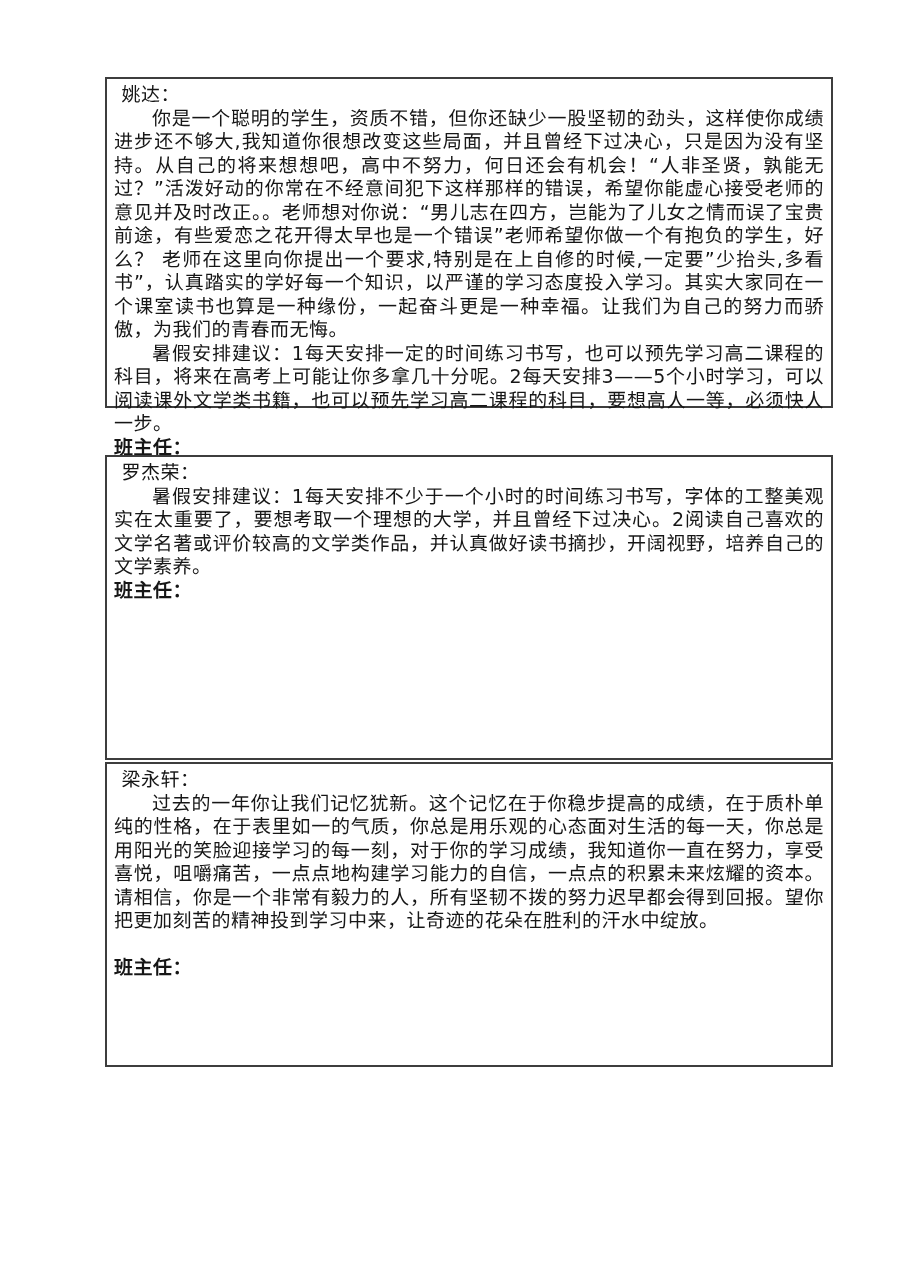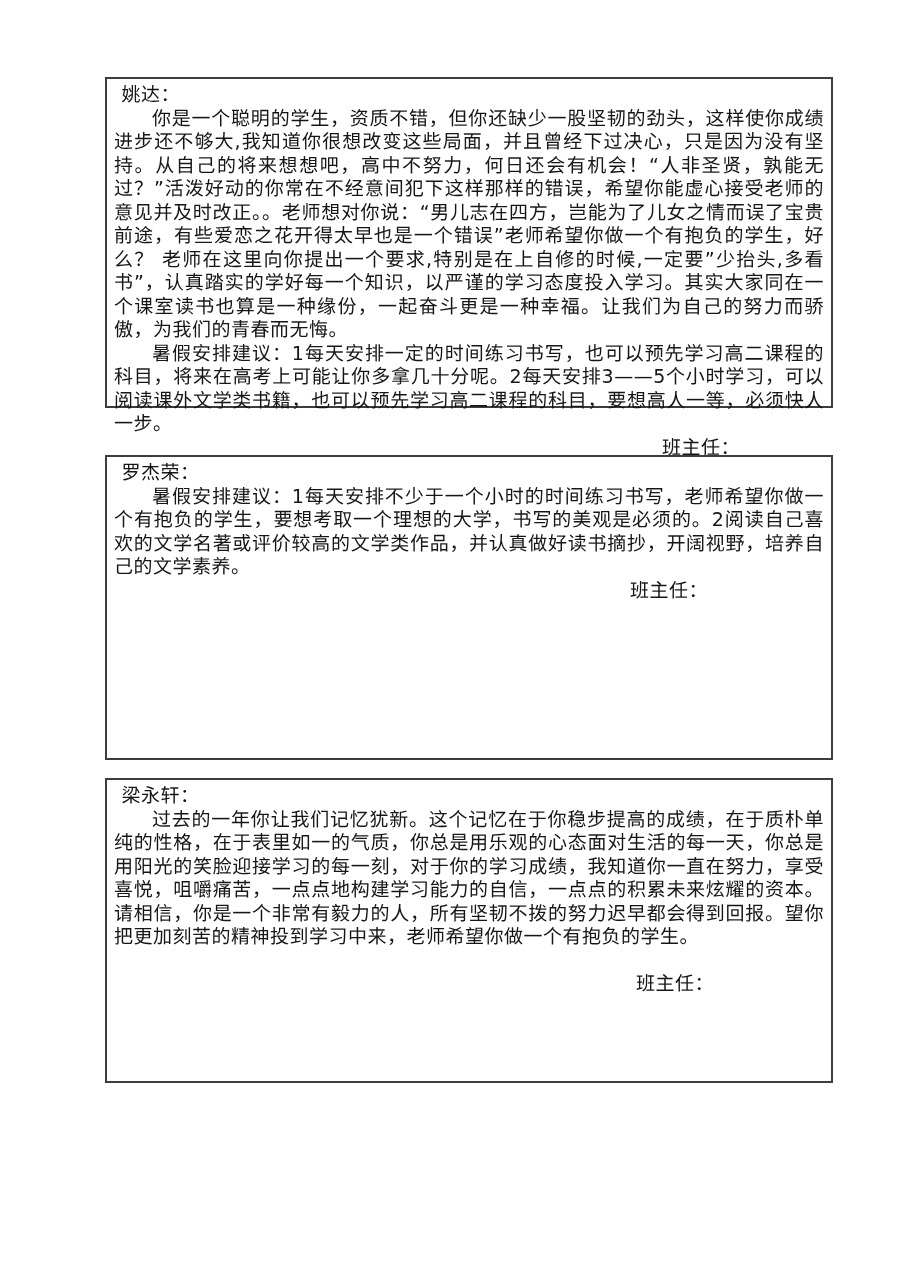--- a/index.html
+++ b/index.html
@@ -23,46 +23,46 @@
     border: 2px solid #3d3d3d;
     background: #ffffff;
     padding: 4px 7px 12px 7px;
     color: #161616;
     font-size: 19px;
     line-height: 23.5px;
     letter-spacing: 0.5px;
   }
   #card-1 { top: 77px;  height: 331px; }
   #card-2 { top: 455px; height: 305px; }
-  #card-3 { top: 778px; height: 305px; }
+  #card-3 { top: 762px; height: 305px; }
   .card p { margin: 0; }
   .student-name { text-indent: 0.4em; }
   .para { text-indent: 2em; text-align: justify; }
-  .signature { text-align: right; }
+  .signature { text-align: left; font-weight: bold; }
   .sig-1 { padding-right: 84px; }
   .sig-2 { padding-right: 116px; }
   .sig-3 { padding-right: 110px; margin-top: 23px !important; }
 </style>
 </head>
 <body>
 
 <div id="page">
 
   <div class="card" id="card-1">
     <p class="student-name">姚达：</p>
     <p class="para">你是一个聪明的学生，资质不错，但你还缺少一股坚韧的劲头，这样使你成绩进步还不够大,我知道你很想改变这些局面，并且曾经下过决心，只是因为没有坚持。从自己的将来想想吧，高中不努力，何日还会有机会！“人非圣贤，孰能无过？”活泼好动的你常在不经意间犯下这样那样的错误，希望你能虚心接受老师的意见并及时改正。。老师想对你说：“男儿志在四方，岂能为了儿女之情而误了宝贵前途，有些爱恋之花开得太早也是一个错误”老师希望你做一个有抱负的学生，好么？ 老师在这里向你提出一个要求,特别是在上自修的时候,一定要”少抬头,多看书”，认真踏实的学好每一个知识，以严谨的学习态度投入学习。其实大家同在一个课室读书也算是一种缘份，一起奋斗更是一种幸福。让我们为自己的努力而骄傲，为我们的青春而无悔。</p>
     <p class="para">暑假安排建议：1每天安排一定的时间练习书写，也可以预先学习高二课程的科目，将来在高考上可能让你多拿几十分呢。2每天安排3——5个小时学习，可以阅读课外文学类书籍，也可以预先学习高二课程的科目，要想高人一等，必须快人一步。</p>
     <p class="signature sig-1">班主任：</p>
   </div>
 
   <div class="card" id="card-2">
     <p class="student-name">罗杰荣：</p>
-    <p class="para">暑假安排建议：1每天安排不少于一个小时的时间练习书写，老师希望你做一个有抱负的学生，要想考取一个理想的大学，书写的美观是必须的。2阅读自己喜欢的文学名著或评价较高的文学类作品，并认真做好读书摘抄，开阔视野，培养自己的文学素养。</p>
+    <p class="para">暑假安排建议：1每天安排不少于一个小时的时间练习书写，字体的工整美观实在太重要了，要想考取一个理想的大学，并且曾经下过决心。2阅读自己喜欢的文学名著或评价较高的文学类作品，并认真做好读书摘抄，开阔视野，培养自己的文学素养。</p>
     <p class="signature sig-2">班主任：</p>
   </div>
 
   <div class="card" id="card-3">
     <p class="student-name">梁永轩：</p>
-    <p class="para">过去的一年你让我们记忆犹新。这个记忆在于你稳步提高的成绩，在于质朴单纯的性格，在于表里如一的气质，你总是用乐观的心态面对生活的每一天，你总是用阳光的笑脸迎接学习的每一刻，对于你的学习成绩，我知道你一直在努力，享受喜悦，咀嚼痛苦，一点点地构建学习能力的自信，一点点的积累未来炫耀的资本。请相信，你是一个非常有毅力的人，所有坚韧不拨的努力迟早都会得到回报。望你把更加刻苦的精神投到学习中来，老师希望你做一个有抱负的学生。</p>
+    <p class="para">过去的一年你让我们记忆犹新。这个记忆在于你稳步提高的成绩，在于质朴单纯的性格，在于表里如一的气质，你总是用乐观的心态面对生活的每一天，你总是用阳光的笑脸迎接学习的每一刻，对于你的学习成绩，我知道你一直在努力，享受喜悦，咀嚼痛苦，一点点地构建学习能力的自信，一点点的积累未来炫耀的资本。请相信，你是一个非常有毅力的人，所有坚韧不拨的努力迟早都会得到回报。望你把更加刻苦的精神投到学习中来，让奇迹的花朵在胜利的汗水中绽放。</p>
     <p class="signature sig-3">班主任：</p>
   </div>
 
 </div>
 
 </body></html>

